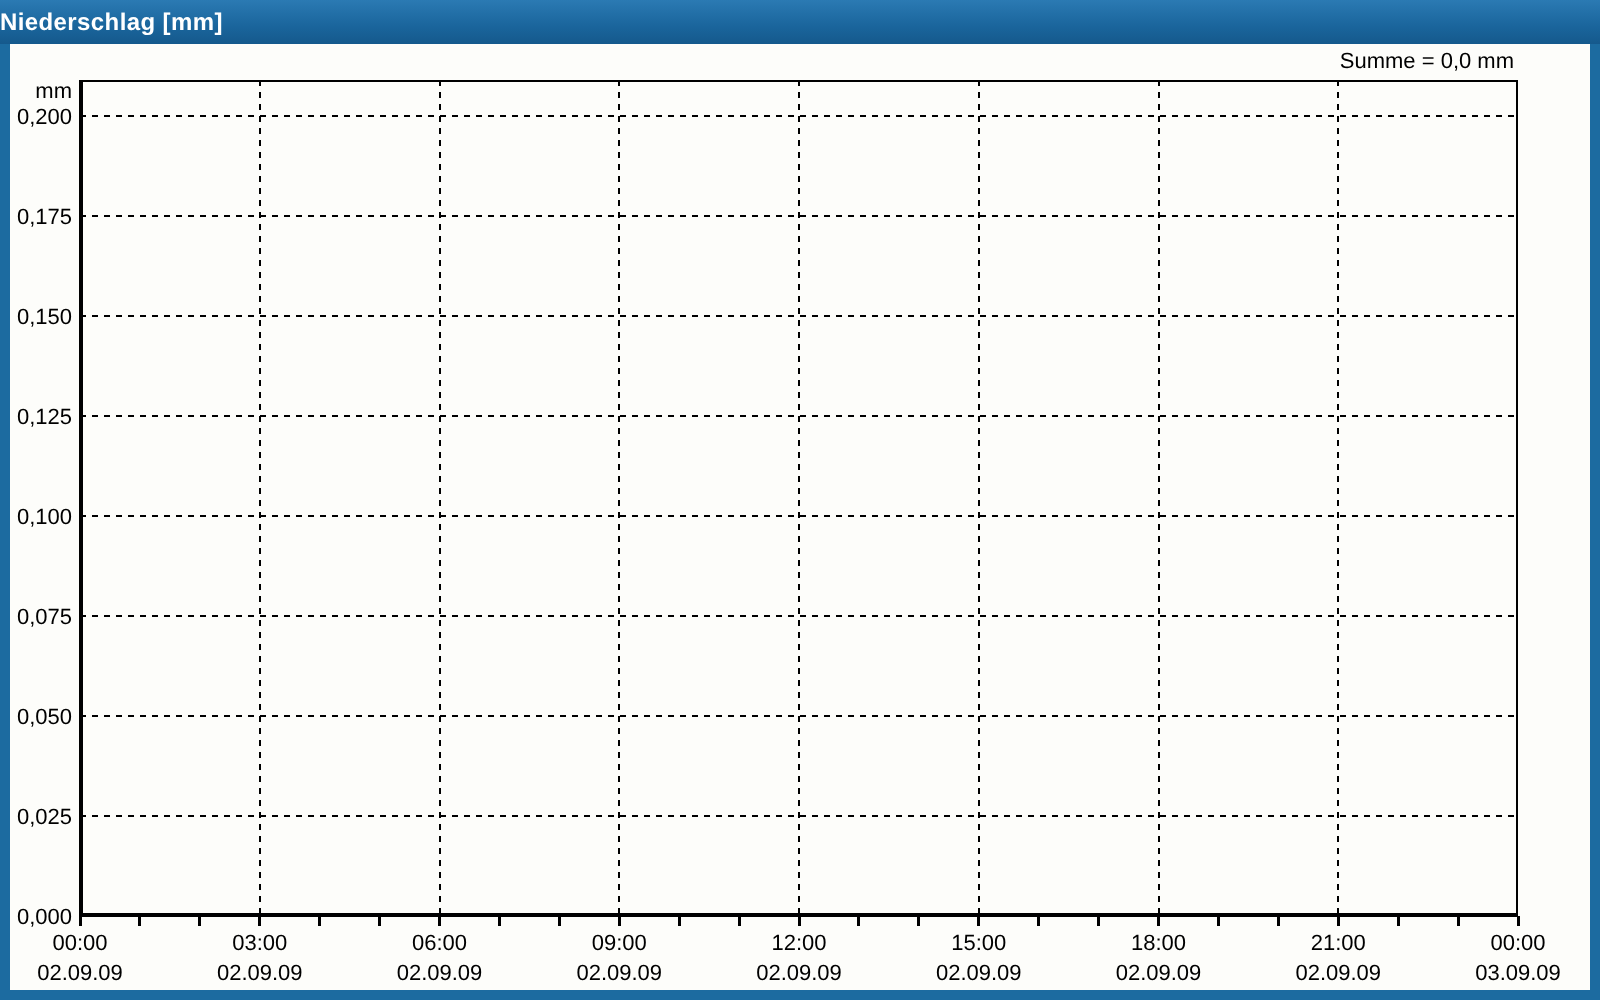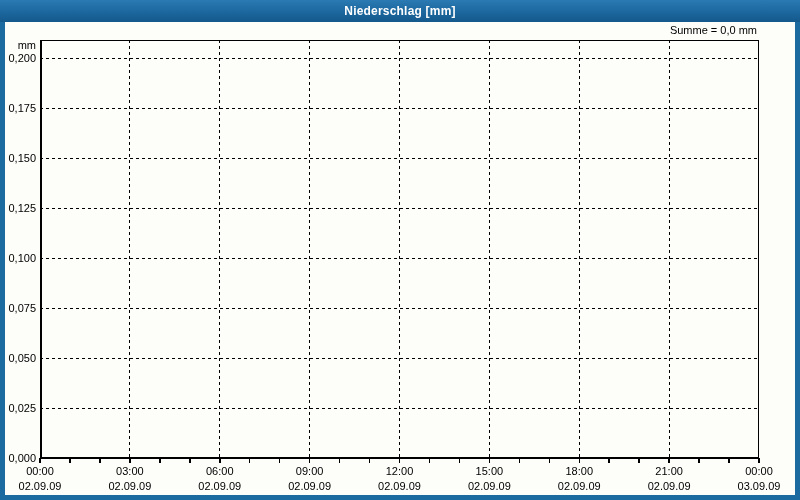--- a/index.html
+++ b/index.html
@@ -6,21 +6,21 @@
   *{box-sizing:border-box;}
   .window{
     position:relative;width:800px;height:500px;
     font-family:"Liberation Sans",sans-serif;
     background:#fdfdfa;
   }
   .titlebar{
     height:22px;width:800px;
     background:linear-gradient(#2b7ab3,#1a659c 60%,#15598c);
     color:#fff;font-size:12px;font-weight:bold;
-    display:flex;align-items:center;justify-content:center;
+    display:flex;align-items:center;justify-content:flex-start;
     letter-spacing:0.2px;
   }
   .content{
     position:relative;
     width:800px;height:478px;
     border-left:5px solid #1c6ba0;
     border-right:5px solid #1c6ba0;
     border-bottom:5px solid #1c6ba0;
     background:#fdfdfa;
   }

